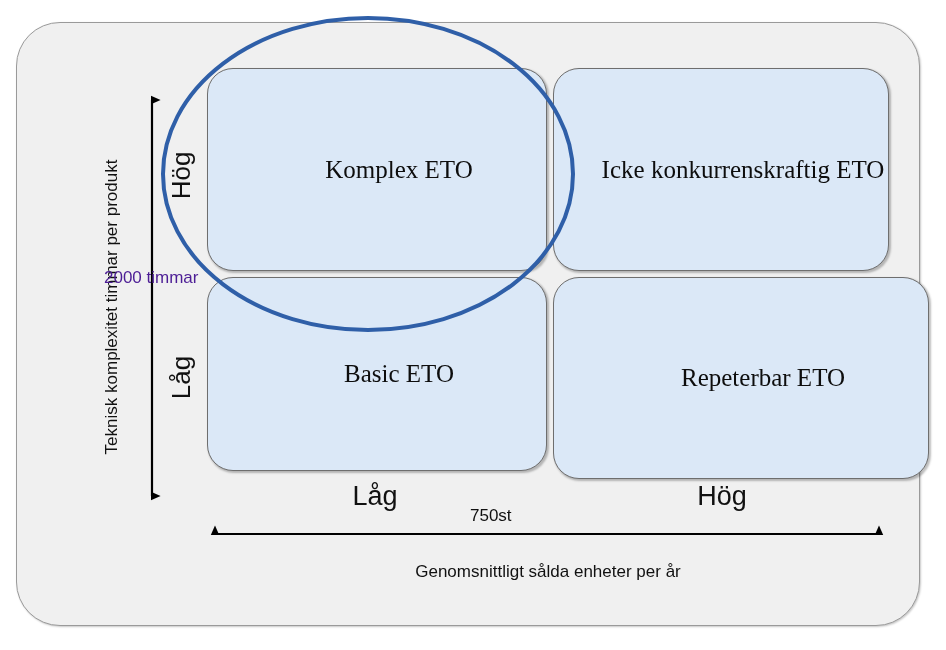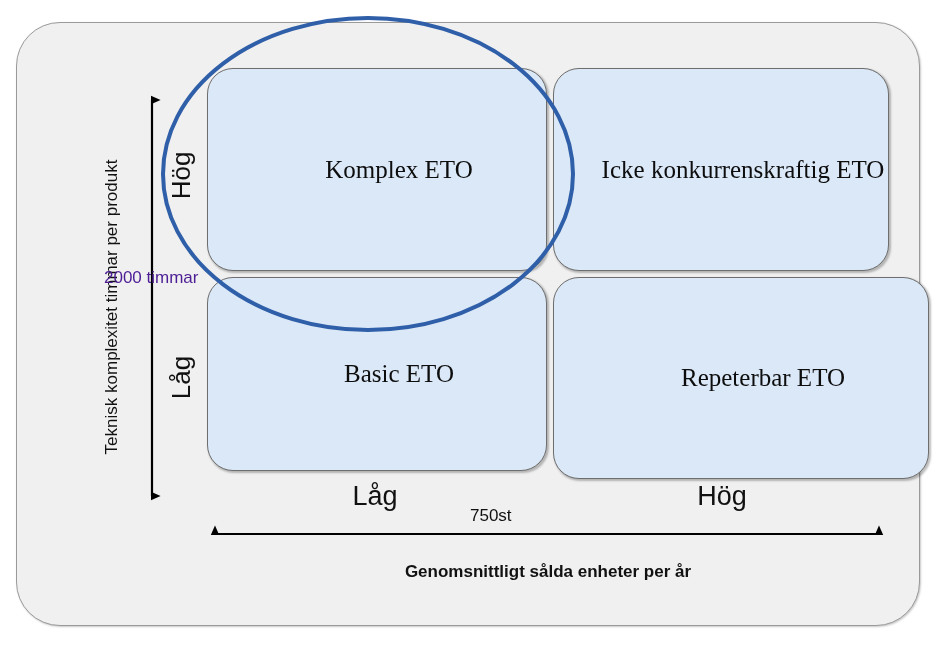--- a/index.html
+++ b/index.html
@@ -120,21 +120,20 @@
     color: #111111;
   }
   .x-axis-title {
     position: absolute;
     left: 206px;
     top: 562px;
     width: 684px;
     text-align: center;
     font-size: 17px;
     color: #111111;
-    font-weight: bold;
   }
 </style>
 </head>
 <body>
 
 <div id="stage">
 
   <div class="outer-frame"></div>
 
   <div class="quad quad-tl">

